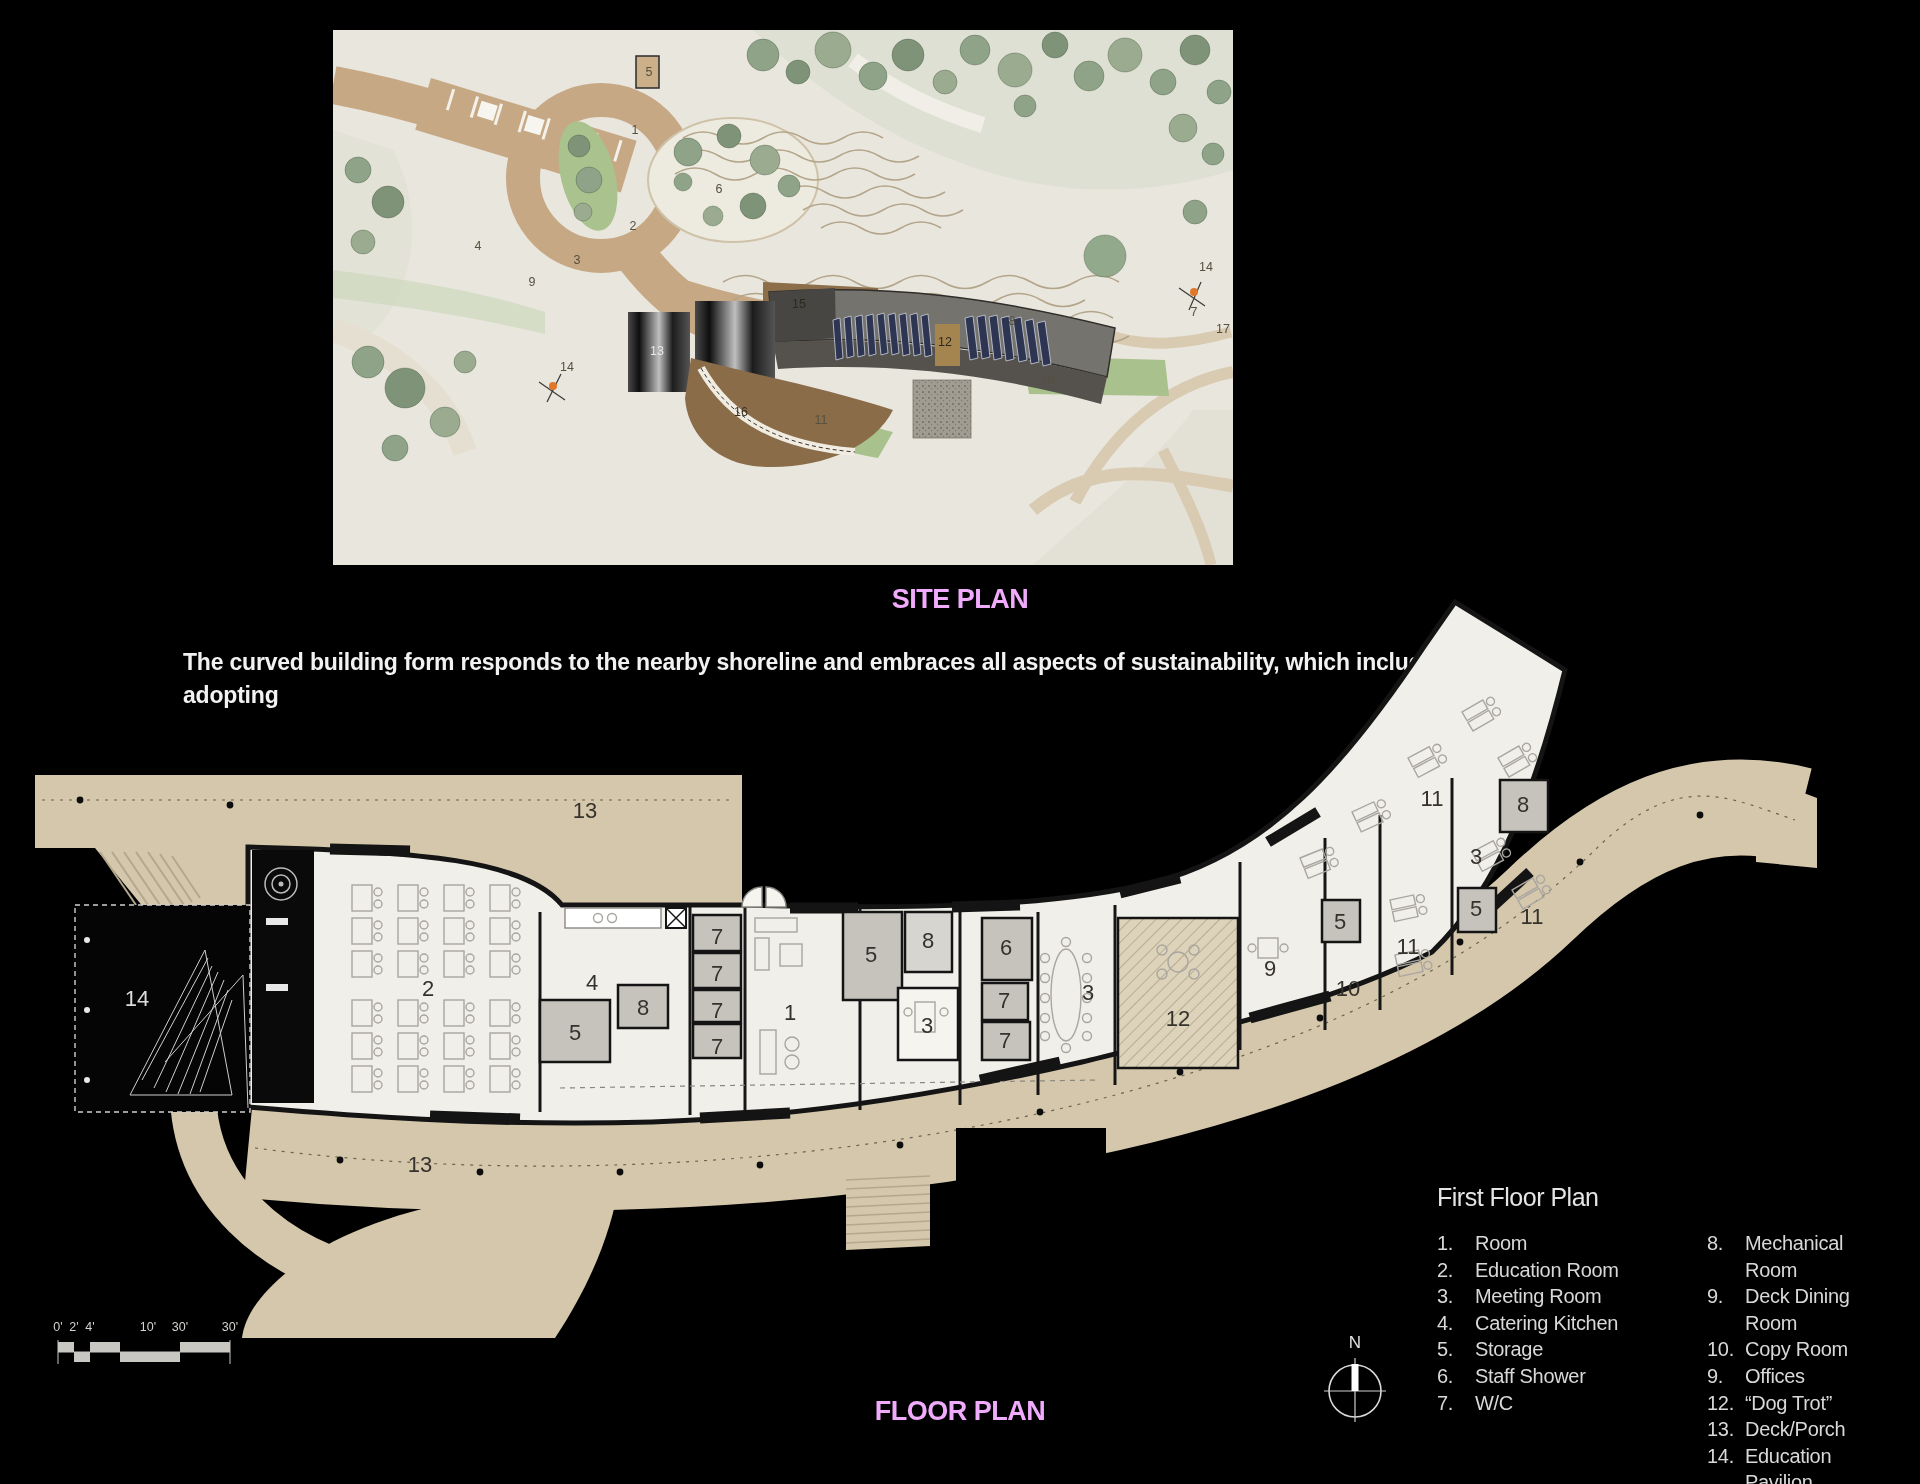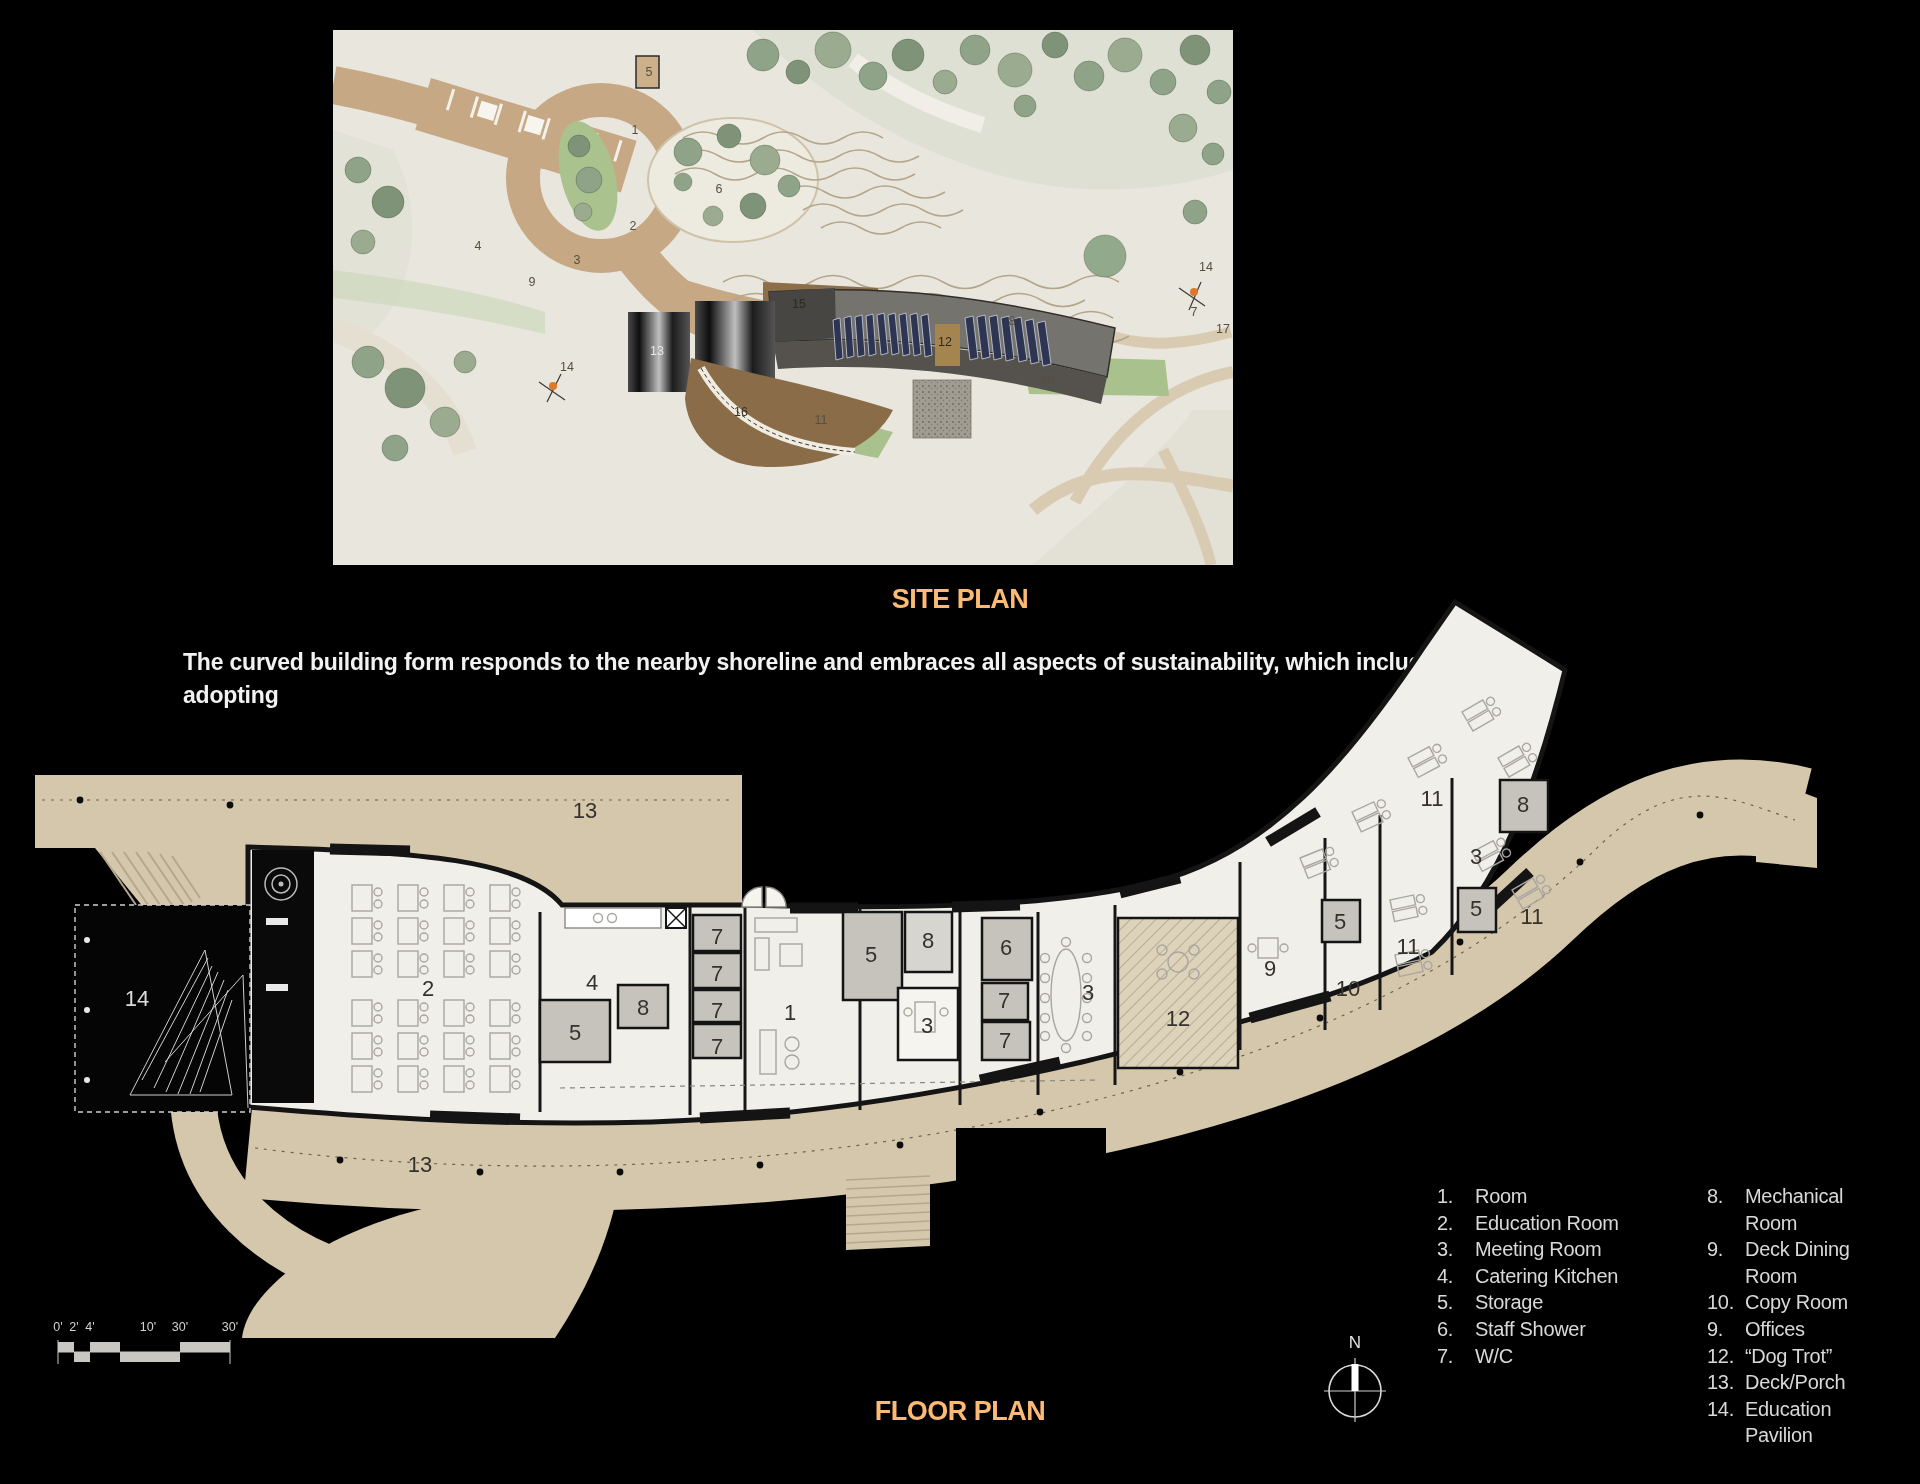--- a/index.html
+++ b/index.html
@@ -1,20 +1,20 @@
 <!DOCTYPE html>
 <html><head>
 <meta charset="utf-8">
 <style>
   html,body{margin:0;padding:0;background:#000;}
   body{width:1920px;height:1484px;position:relative;overflow:hidden;
        font-family:"Liberation Sans",sans-serif;}
   .abs{position:absolute;}
   .title{position:absolute;left:0;right:0;text-align:center;
-         font-weight:bold;font-size:27px;letter-spacing:-.5px;color:#fdba74;}
+         font-weight:bold;font-size:27px;letter-spacing:-.5px;color:#f0abfc;}
   #para{position:absolute;left:183px;top:646px;width:1280px;color:#f2f2f2;
         font-weight:bold;font-size:23px;line-height:33px;letter-spacing:-.2px;}
   #legend{position:absolute;left:1437px;top:1183px;width:460px;color:#d8d8d8;}
   #legend h3{margin:0 0 18px 0;font-size:25px;font-weight:400;color:#e4e4e4;
              letter-spacing:-.5px;}
   .leg-cols{display:flex;}
   .leg-col{width:270px;}
   .leg-col:last-child{width:190px;}
   .leg-row{display:flex;font-size:20px;line-height:26.6px;letter-spacing:-.3px;}
   .leg-row .n{width:38px;flex:none;}
@@ -500,20 +500,21 @@
       <text x="1476" y="864" font-size="22" fill="#35322c" text-anchor="middle">3</text>
       <text x="1523" y="812" font-size="22" fill="#35322c" text-anchor="middle">8</text>
       <text x="1532" y="924" font-size="22" fill="#35322c" text-anchor="middle">11</text>
       <text x="1432" y="806" font-size="22" fill="#35322c" text-anchor="middle">11</text>
     </g>
 </svg>
 
 <div class="title" style="top:1396px">FLOOR PLAN</div>
 
 <div id="legend">
+  <h3>First Floor Plan</h3>
   <div class="leg-cols">
     <div class="leg-col" id="leg-col-0">
         <div class="leg-row">
           <span class="n">1.</span>
           <span>Room</span>
         </div>
         <div class="leg-row">
           <span class="n">2.</span>
           <span>Education Room</span>
         </div>

